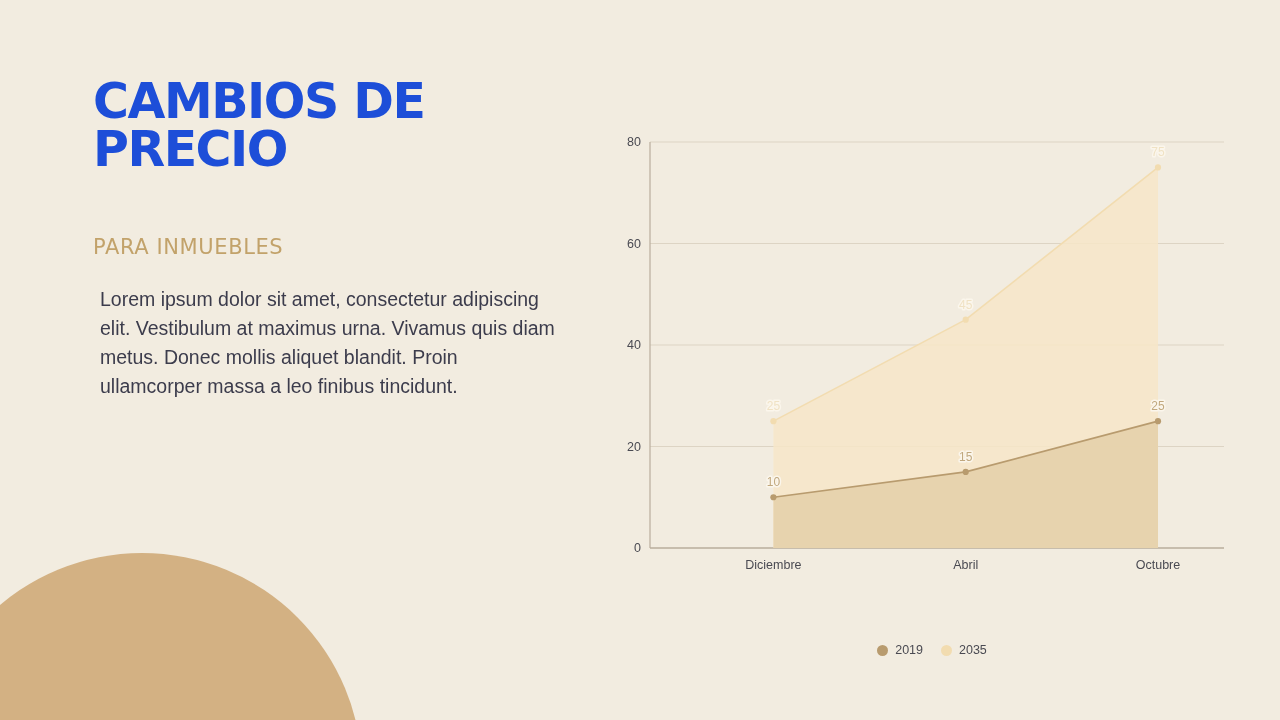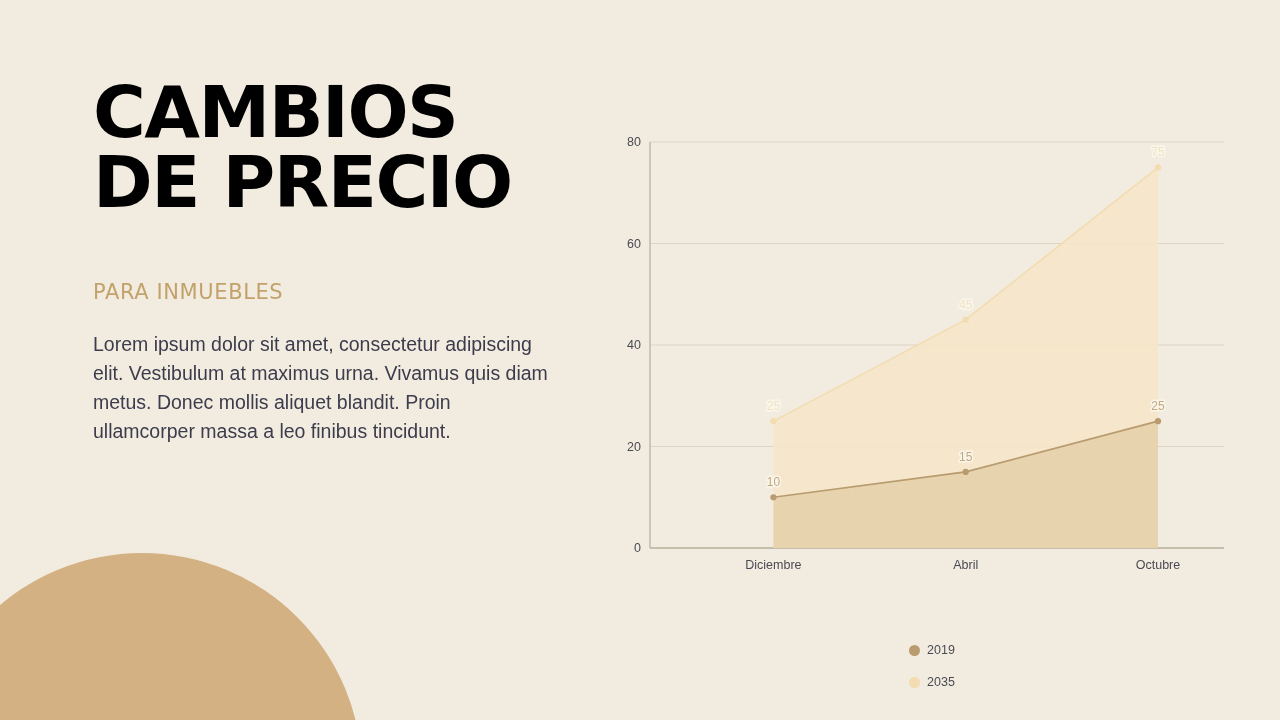--- a/index.html
+++ b/index.html
@@ -30,39 +30,39 @@
   
   #left-col {
     position: absolute;
     left: 93px;
     top: 78px;
     width: 470px;
     z-index: 2;
   }
   #page-title {
     font-family: "DejaVu Sans", sans-serif;
-    font-size: 72px;
+    font-size: 49px;
     line-height: 0.97;
     font-weight: 900;
     letter-spacing: -1.5px;
-    color: #000000;
+    color: #1d4ed8;
     margin: 0;
     text-transform: uppercase;
   }
   #subtitle {
     margin: 62px 0 0 0;
     font-family: "DejaVu Sans", sans-serif;
     font-size: 21px;
     font-weight: 400;
     letter-spacing: 0.6px;
     color: #c2a26a;
     text-transform: uppercase;
   }
   #body-text {
-    margin: 26px 0 0 0;
+    margin: 26px 0 0 7px;
     font-size: 19.5px;
     line-height: 1.49;
     color: #3c3c4c;
     width: 455px;
     font-weight: 400;
   }
 
   
   #chart-panel {
     position: absolute;
@@ -101,21 +101,20 @@
   #legend {
     position: absolute;
     left: 612px;
     top: 643px;
     width: 640px;
     display: flex;
     justify-content: center;
     align-items: center;
     gap: 18px;
     z-index: 2;
-    flex-direction: column;
   }
   .legend-item {
     display: flex;
     align-items: center;
     gap: 7px;
   }
   .legend-dot {
     width: 11px;
     height: 11px;
     border-radius: 50%;

